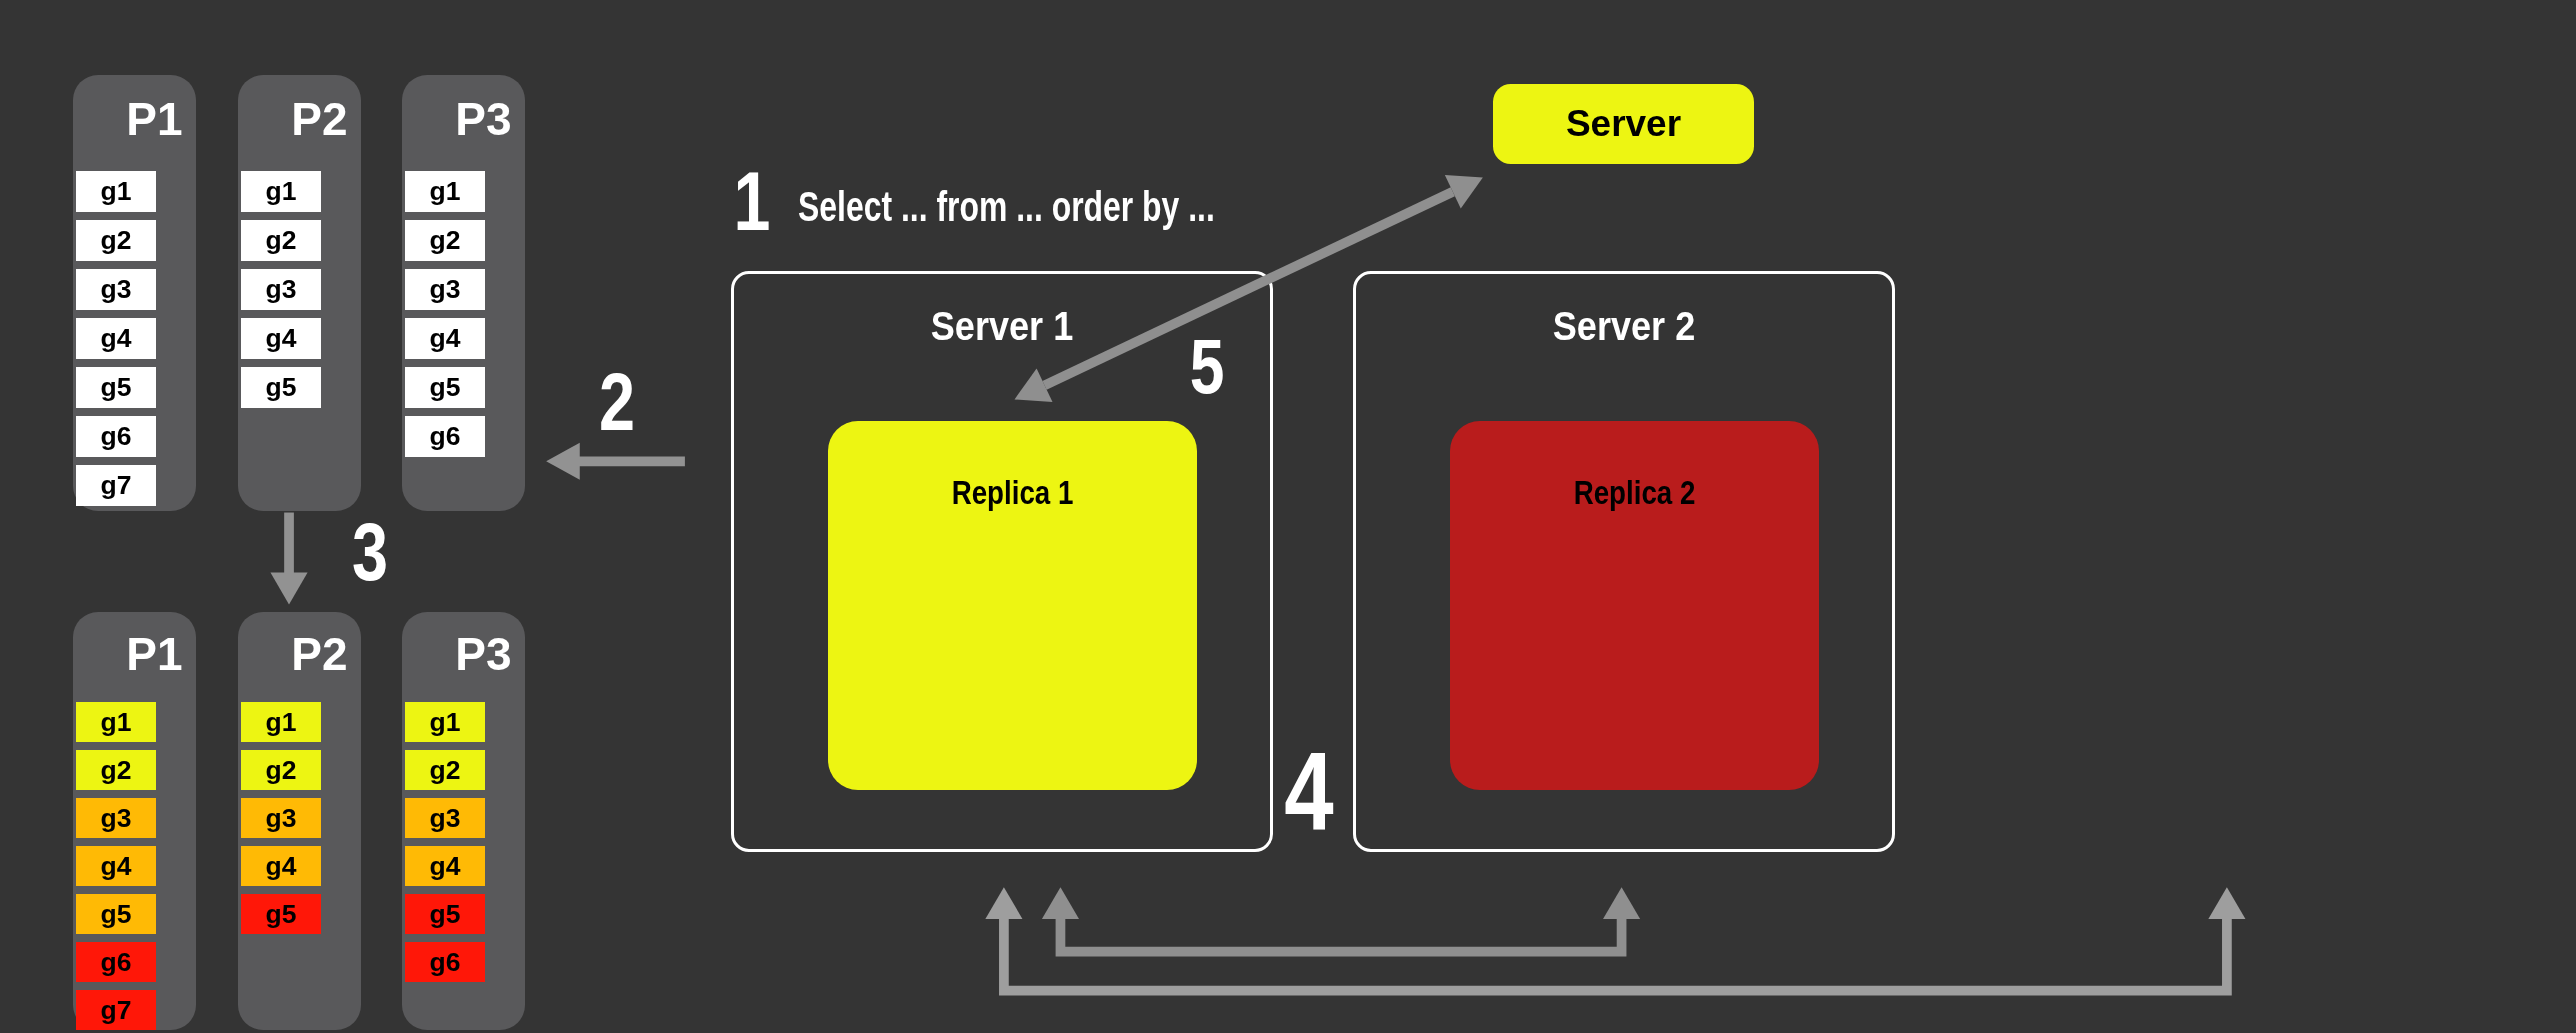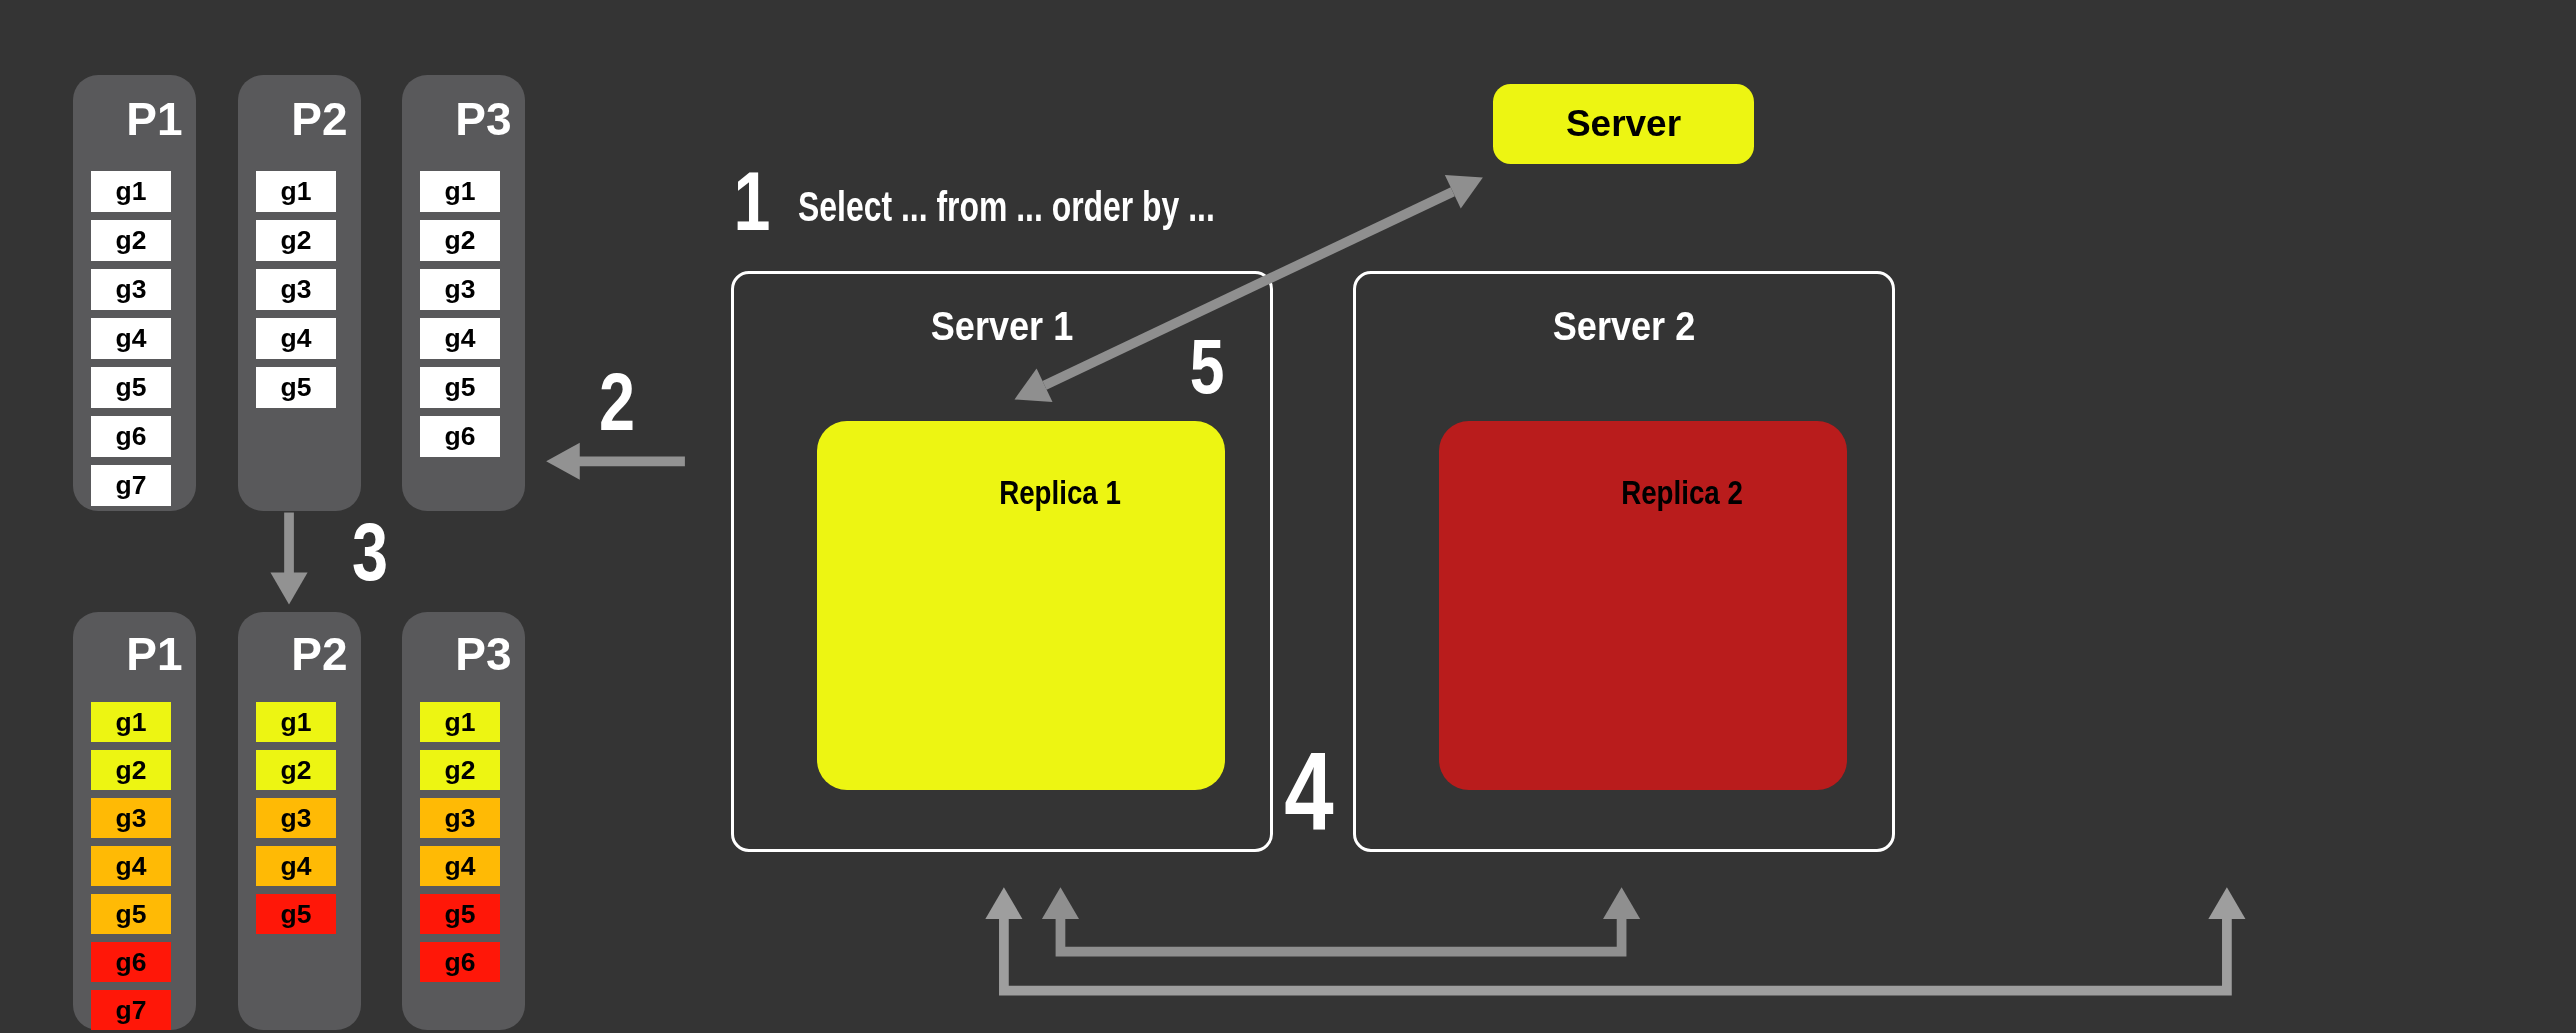--- a/index.html
+++ b/index.html
@@ -8,33 +8,33 @@
     background:#343434;font-family:"Liberation Sans",sans-serif;
   }
   
   .pbox{position:absolute;width:103px;background:#59595b;border-radius:25px;padding-left:20px;}
   .pbox.top{top:75px;height:436px;}
   .pbox.bot{top:612px;height:418px;}
   .plabel{position:absolute;width:100%;text-align:center;color:#fff;
           font-size:46px;font-weight:700;line-height:1;}
   .pbox.top .plabel{top:21px;}
   .pbox.bot .plabel{top:19.4px;}
-  .pcells{position:absolute;left:18px;width:80px;}
+  .pcells{position:absolute;left:3px;width:80px;}
   .pbox.top .pcells{top:96px;}
   .pbox.bot .pcells{top:90px;}
   .cell{height:41px;line-height:41px;margin-bottom:8px;text-align:center;
         font-size:26.5px;font-weight:700;color:#000;background:#fff;}
   .pbox.bot .cell{height:40px;line-height:40px;}
   
   .server{position:absolute;top:271px;height:581px;width:542px;
           border:3.5px solid #fff;border-radius:18px;box-sizing:border-box;}
   .stitle{position:absolute;top:32px;width:100%;text-align:center;color:#fff;
           font-size:41px;font-weight:600;line-height:1;transform:scaleX(0.88);}
-  .replica{position:absolute;left:83px;top:147px;width:369px;height:369px;
-           border-radius:30px;padding-left:39px;}
+  .replica{position:absolute;left:94px;top:147px;width:369px;height:369px;
+           border-radius:30px;}
   .rlabel{position:absolute;top:55px;width:100%;text-align:center;color:#000;
           font-size:33px;font-weight:700;line-height:1;transform:scaleX(0.84);}
   
   .client{position:absolute;left:1493px;top:84px;width:261px;height:80px;
           border-radius:17.7px;text-align:center;line-height:80px;
           font-size:37px;font-weight:700;color:#000;}
   
   .num{position:absolute;color:#fff;font-weight:700;line-height:1;
        transform:translate(-50%,-50%) scaleX(0.8);white-space:nowrap;}
   .num1{left:752px;top:201px;font-size:83px;}

